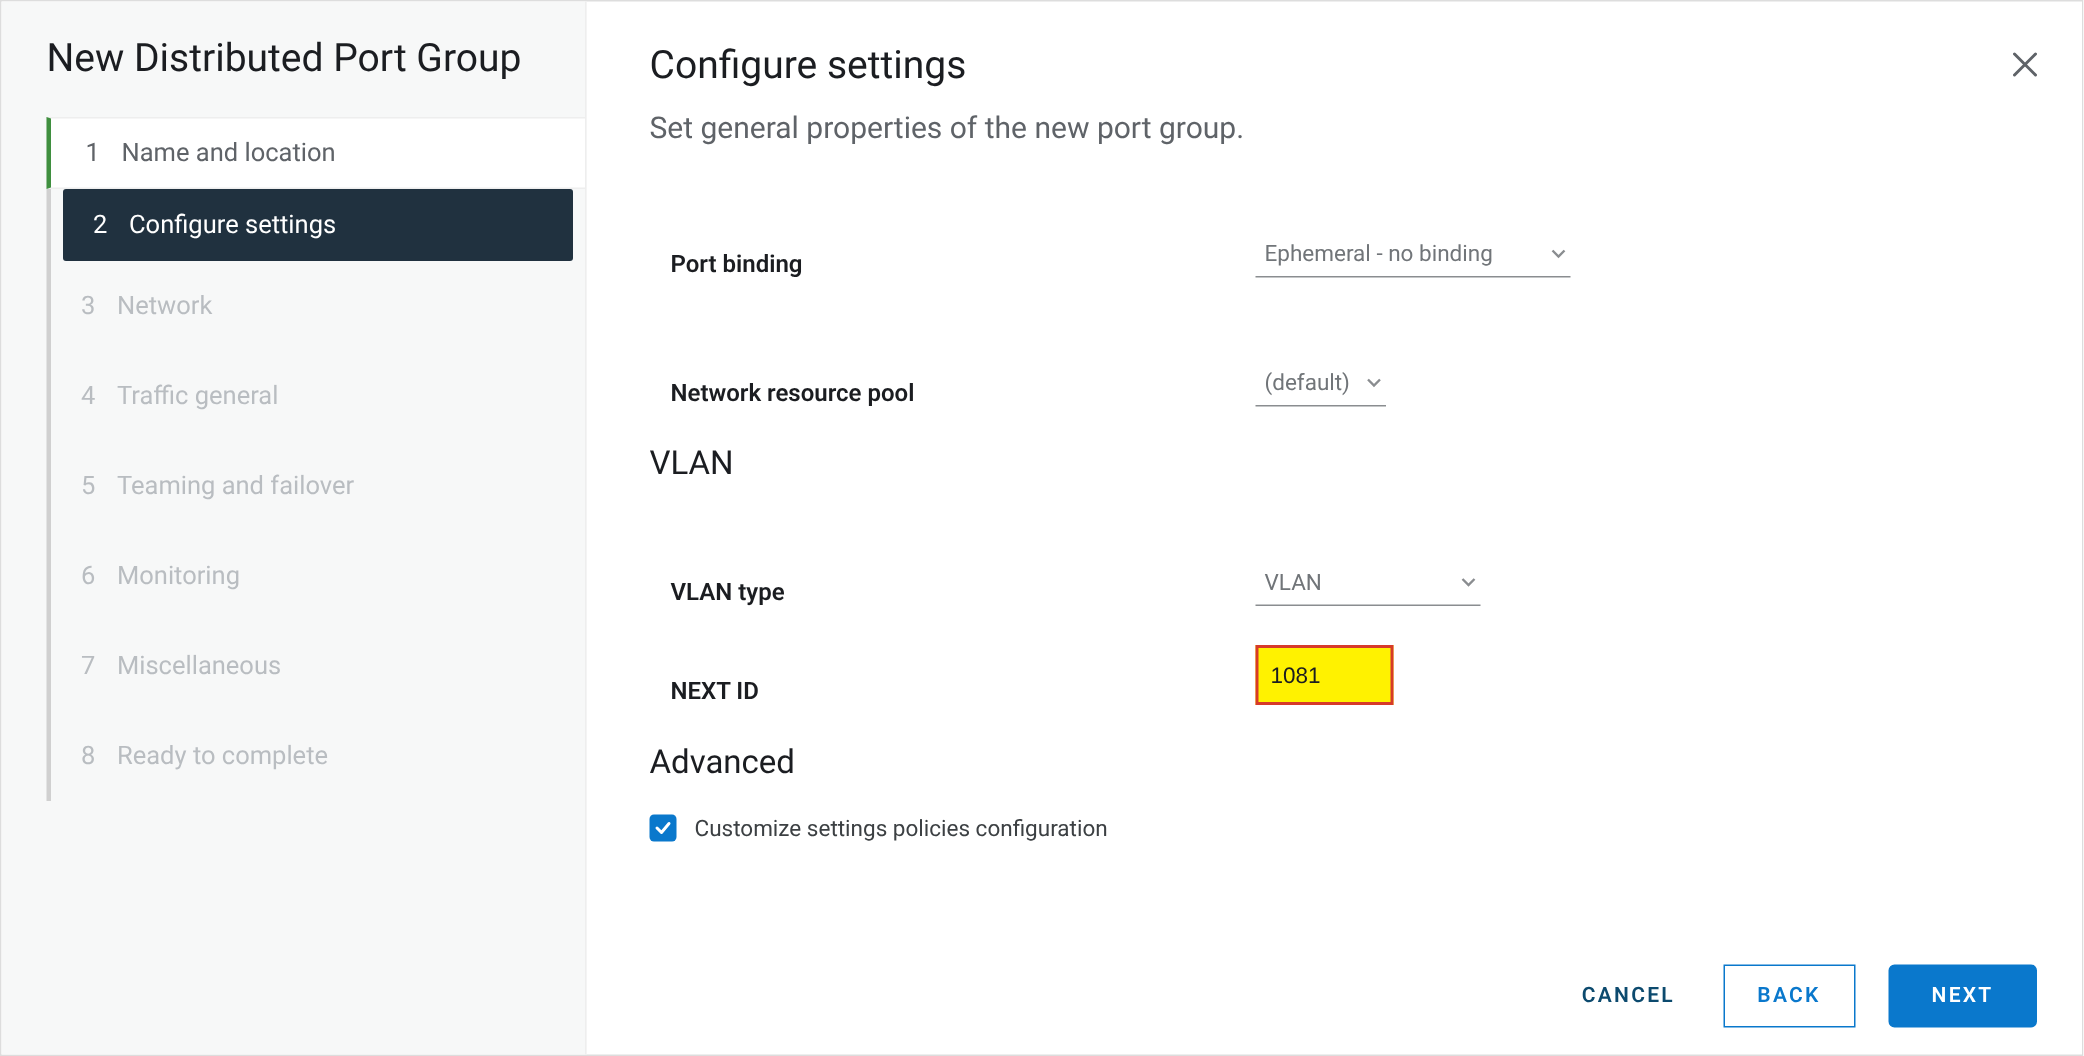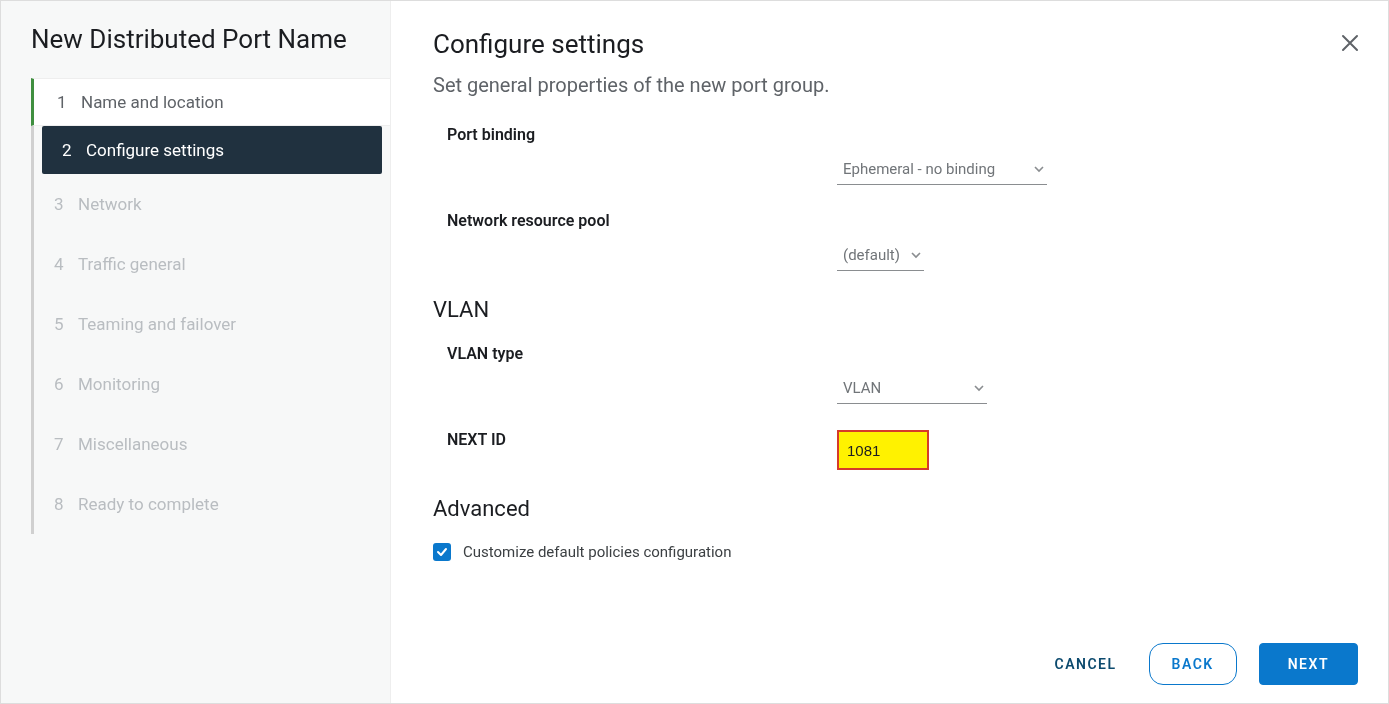--- a/index.html
+++ b/index.html
@@ -80,21 +80,21 @@
       color: #1b1d21;
       margin-bottom: 14px;
     }
     .page-sub {
       font-size: 20px;
       color: #5f6368;
       margin-bottom: 28px;
     }
     .form-row {
       display: flex;
-      align-items: flex-start;
+      align-items: flex-end;
       margin-bottom: 26px;
       padding-left: 14px;
     }
     .form-label {
       width: 390px;
       font-size: 16px;
       color: #1b1d21;
       font-weight: 600;
     }
     .section-header {
@@ -160,42 +160,42 @@
       padding: 12px 10px;
     }
     .btn-outline {
       border: 1px solid #0a78cc;
       color: #0a78cc;
       background: #fff;
       font-size: 14px;
       letter-spacing: 1.5px;
       font-weight: 600;
       padding: 12px 22px;
-      border-radius: 14px;
+      border-radius: 0;
       cursor: pointer;
     }
     .btn-fill {
       background: #0a78cc;
       color: #fff;
       border: 1px solid #0a78cc;
       font-size: 14px;
       letter-spacing: 1.5px;
       font-weight: 600;
       padding: 12px 28px;
       border-radius: 4px;
       cursor: pointer;
     }
   </style>
 </head>
 <body>
 
 <div class="dialog">
 
   <aside class="sidebar">
-    <h1 class="sidebar-title">New Distributed Port Name</h1>
+    <h1 class="sidebar-title">New Distributed Port Group</h1>
     <div class="steps">
       <div class="step done">
         <span class="num">1</span>
         <span>Name and location</span>
       </div>
       <div class="step active">
         <span class="num">2</span>
         <span>Configure settings</span>
       </div>
       <div class="step disabled">
@@ -273,21 +273,21 @@
     </div>
 
     <h3 class="section-header">Advanced</h3>
 
     <div class="check-row">
       <div class="checkbox">
         <svg width="12" height="12" viewBox="0 0 12 12">
             <path d="M2 6 L5 9 L10 3" stroke="#fff" stroke-width="2" fill="none" stroke-linecap="round" stroke-linejoin="round"></path>
           </svg>
       </div>
-      <span class="check-label">Customize default policies configuration</span>
+      <span class="check-label">Customize settings policies configuration</span>
     </div>
 
     <div class="footer">
       <span class="btn-text">CANCEL</span>
       <span class="btn-outline">BACK</span>
       <span class="btn-fill">NEXT</span>
     </div>
   </main>
 
 </div>

